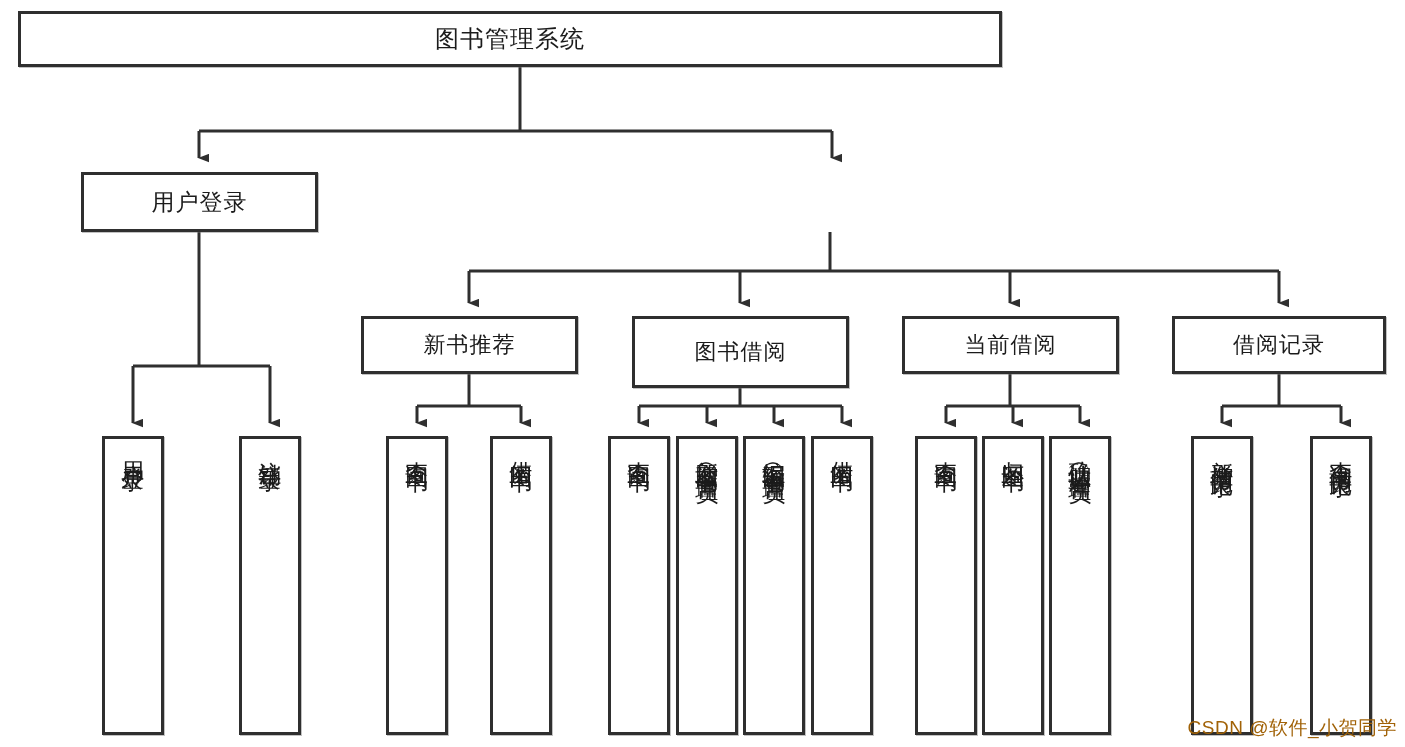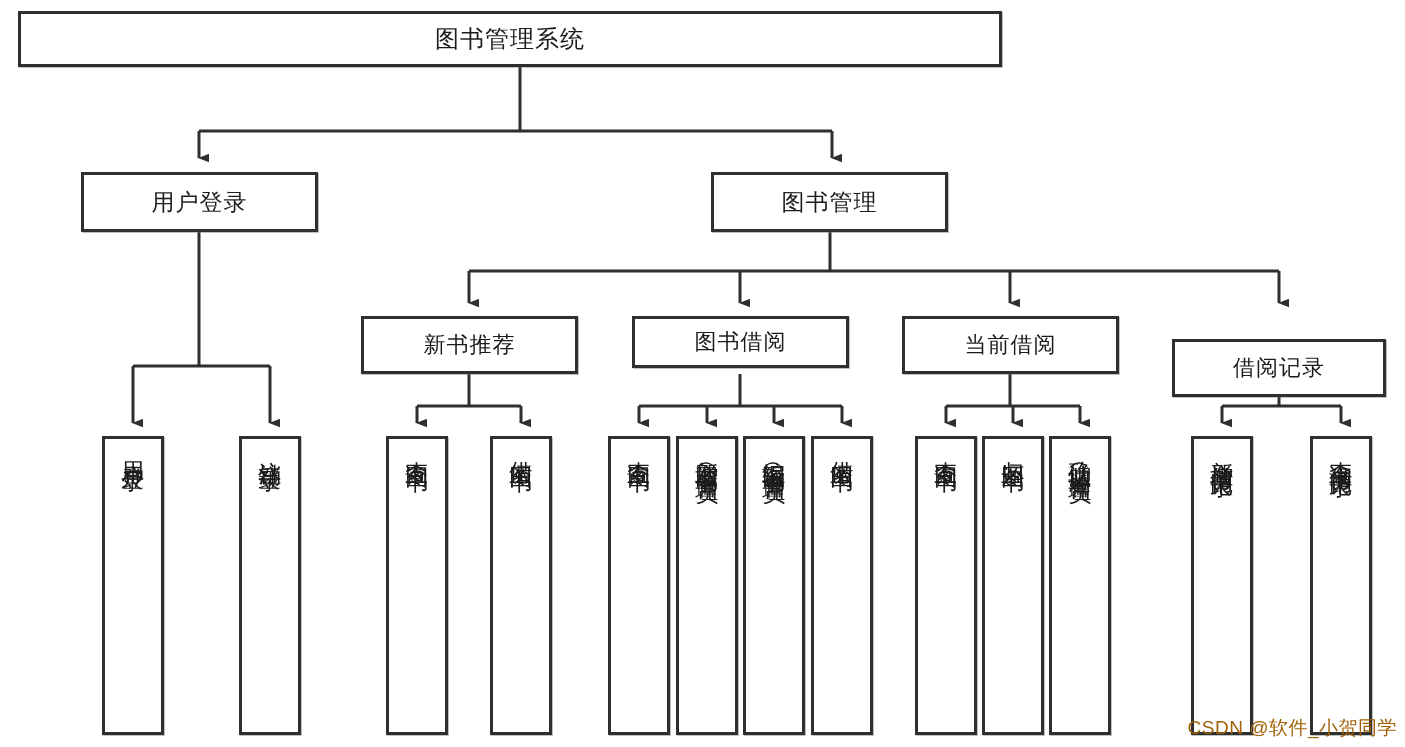--- a/index.html
+++ b/index.html
@@ -126,34 +126,31 @@
     </g>
   </svg>
 
   <div class="node root" style="left:18px; top:11px; width:984px; height:56px;">
     <span class="label">图书管理系统</span>
   </div>
 
   <div class="node level2" style="left:81px; top:172px; width:237px; height:60px;">
     <span class="label">用户登录</span>
   </div>
-  <div class="node level2" style="left:711px; top:172px; width:237px; height:60px;">
-    <span class="label">图书管理</span>
-  </div>
 
   <div class="node level3" style="left:361px; top:316px; width:217px; height:58px;">
     <span class="label">新书推荐</span>
   </div>
-  <div class="node level3" style="left:632px; top:316px; width:217px; height:52px;">
+  <div class="node level3" style="left:632px; top:316px; width:217px; height:72px;">
     <span class="label">图书借阅</span>
   </div>
   <div class="node level3" style="left:902px; top:316px; width:217px; height:58px;">
     <span class="label">当前借阅</span>
   </div>
-  <div class="node level3" style="left:1172px; top:316px; width:214px; height:58px;margin-top:23px;">
+  <div class="node level3" style="left:1172px; top:316px; width:214px; height:58px;">
     <span class="label">借阅记录</span>
   </div>
 
   <div class="node leaf" style="left:102px; top:436px; width:62px; height:299px;">
     <span class="label">用户登录</span>
   </div>
   <div class="node leaf" style="left:239px; top:436px; width:62px; height:299px;">
     <span class="label">注销登录</span>
   </div>
 

